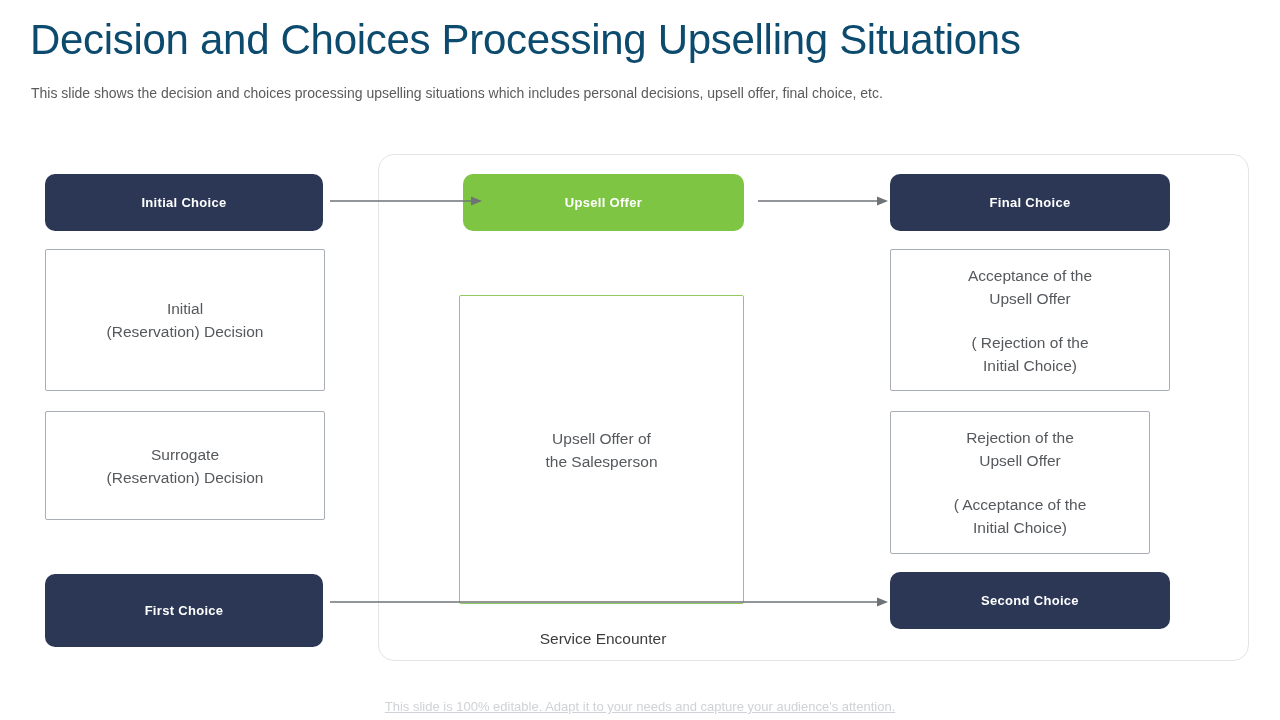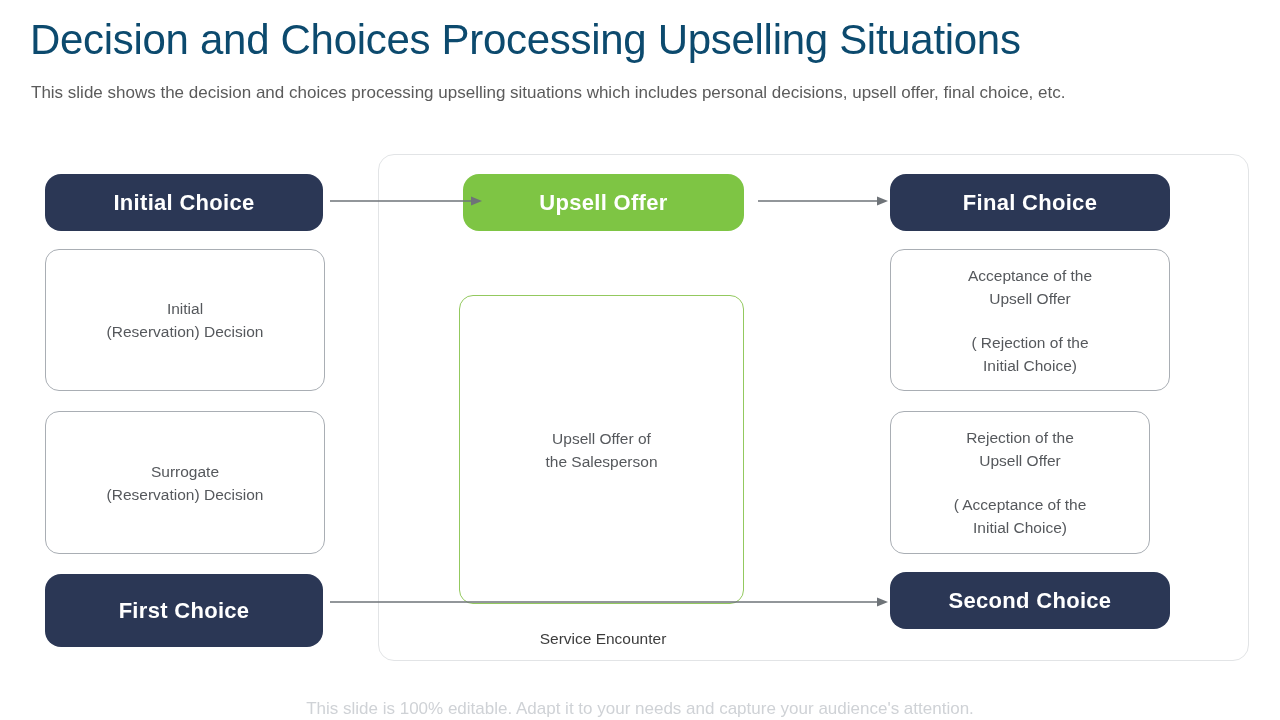--- a/index.html
+++ b/index.html
@@ -27,21 +27,21 @@
     font-weight: 400;
     letter-spacing: -0.3px;
     color: #0c4a6e;
     white-space: nowrap;
   }
   #slide-subtitle {
     position: absolute;
     left: 31px;
     top: 84px;
     width: 1180px;
-    font-size: 17px;
+    font-size: 14px;
     line-height: 18px;
     color: #5b5b5b;
     white-space: nowrap;
   }
 
   
   #service-encounter-container {
     position: absolute;
     left: 378px;
     top: 154px;
@@ -58,58 +58,58 @@
     top: 630px;
     width: 450px;
     text-align: center;
     font-size: 15.5px;
     color: #3c3c3c;
   }
 
   
   .pill {
     position: absolute;
-    border-radius: 16px;
+    border-radius: 10px;
     display: flex;
     align-items: center;
     justify-content: center;
     color: #ffffff;
-    font-size: 22px;
+    font-size: 13px;
     font-weight: bold;
     letter-spacing: 0.3px;
     box-sizing: border-box;
   }
   .pill.navy { background: #2b3755; }
   .pill.green { background: #7ec544; }
 
   #pill-initial-choice { left: 45px;  top: 174px; width: 278px; height: 57px; }
   #pill-upsell-offer   { left: 463px; top: 174px; width: 281px; height: 57px; }
   #pill-final-choice   { left: 890px; top: 174px; width: 280px; height: 57px; }
   #pill-first-choice   { left: 45px;  top: 574px; width: 278px; height: 73px; }
   #pill-second-choice  { left: 890px; top: 572px; width: 280px; height: 57px; }
 
   
   .card {
     position: absolute;
     background: #ffffff;
     border: 1px solid #a9aeb4;
-    border-radius: 14px;
+    border-radius: 2px;
     display: flex;
     align-items: center;
     justify-content: center;
     text-align: center;
     color: #55585c;
     font-size: 15.5px;
     line-height: 23px;
     box-sizing: border-box;
   }
   .card.green-outline { border-color: #93c95e; margin-top: 44px; }
 
   #card-personal-decision  { left: 45px;  top: 249px; width: 280px; height: 142px; }
-  #card-surrogate-decision { left: 45px;  top: 411px; width: 280px; height: 143px; }
+  #card-surrogate-decision { left: 45px;  top: 411px; width: 280px; height: 109px; }
   #card-upsell-salesperson { left: 459px; top: 251px; width: 285px; height: 309px; }
   #card-acceptance         { left: 890px; top: 249px; width: 280px; height: 142px; }
   #card-rejection          { left: 890px; top: 411px; width: 260px; height: 143px; }
 
   .card .blank-line { display: block; height: 21px; }
 
   
   .arrow {
     position: absolute;
     height: 12px;
@@ -120,22 +120,23 @@
   #arrow-first-to-second   { left: 330px; top: 596px; width: 558px; }
   .arrow svg { display: block; width: 100%; height: 12px; }
 
   
   #footer-note {
     position: absolute;
     left: 0;
     top: 699px;
     width: 1280px;
     text-align: center;
-    font-size: 17px;
+    font-size: 13px;
     color: #cfd2d6;
+    text-decoration: underline;
   }
 </style>
 </head>
 <body>
 
 <div id="slide-title">Decision and Choices Processing Upselling Situations</div>
 
 <div id="slide-subtitle">This slide shows the decision and choices processing upselling situations which includes personal decisions, upsell offer, final choice, etc.</div>
 
 <div id="service-encounter-container"></div>

